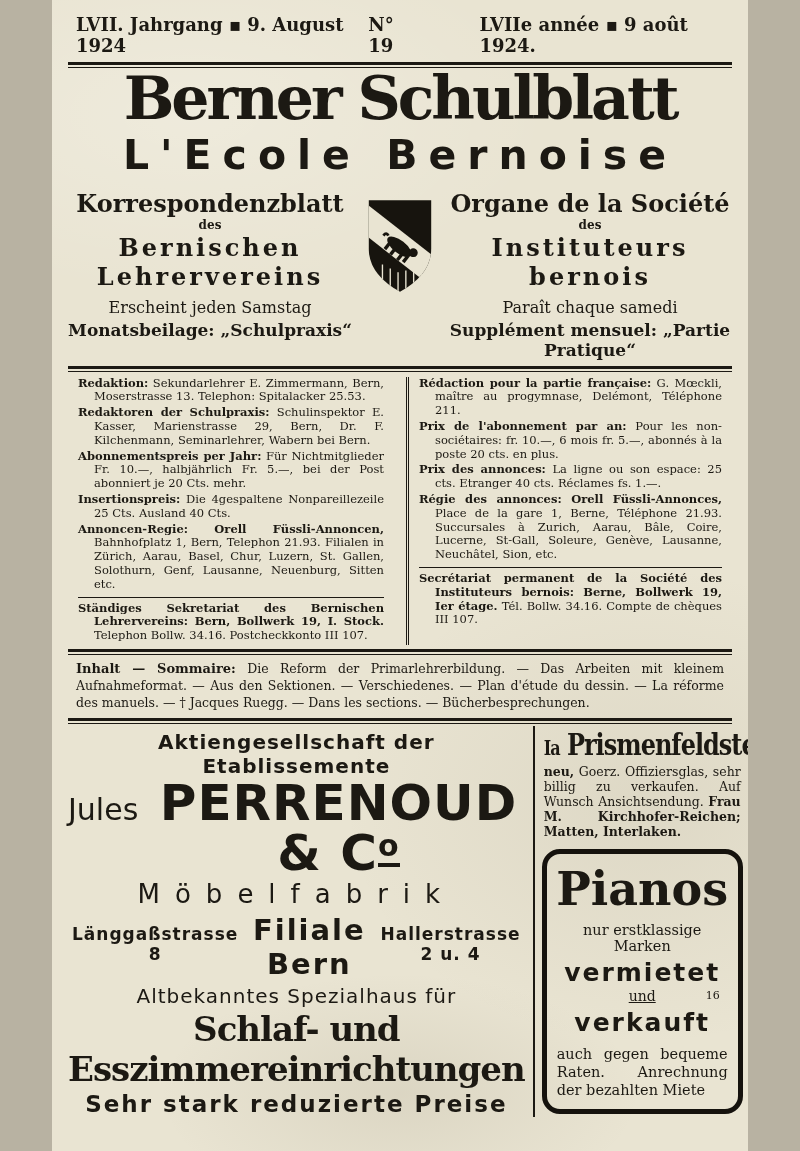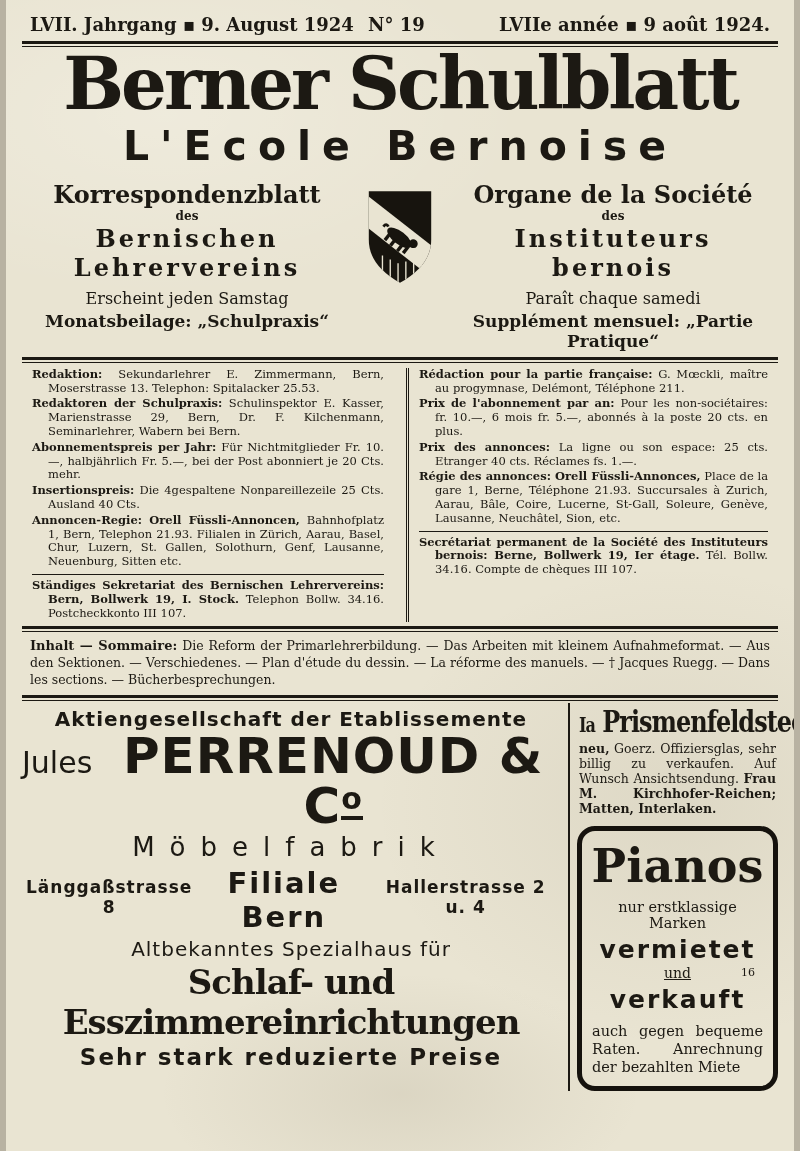--- a/index.html
+++ b/index.html
@@ -1,35 +1,35 @@
 <!DOCTYPE html>
 <html><head>
 <meta charset="utf-8">
 <style>
   * { margin:0; padding:0; box-sizing:border-box; }
   html,body { background:#b8b2a2; }
   .page {
-    position:relative; width:788px; height:1151px; margin:0 auto;
+    position:relative; width:696px; height:1151px; margin:0 auto;
     background:
       radial-gradient(ellipse 600px 300px at 20% 10%, rgba(255,255,250,.25), transparent 60%),
       radial-gradient(ellipse 500px 400px at 85% 70%, rgba(120,110,85,.10), transparent 60%),
       radial-gradient(ellipse 400px 200px at 50% 95%, rgba(120,110,85,.12), transparent 60%),
       #e9e4d2;
     color:#1c1913; font-family:"DejaVu Serif", serif; overflow:hidden;
     padding:10px 16px 0 16px;
   }
   .rule-double { border-top:3px solid #1c1913; border-bottom:1px solid #1c1913; height:6px; }
 
   
   .hdr { display:flex; justify-content:space-between; align-items:baseline;
          font-weight:bold; font-size:18px; padding:4px 8px 6px 8px; }
   .hdr .mid { padding-right:60px; }
 
   
-  .title { text-align:center; font-size:72px; font-weight:bold; letter-spacing:-3px;
+  .title { text-align:center; font-size:60px; font-weight:bold; letter-spacing:-3px;
            line-height:1.02; font-family:"DejaVu Serif", serif; }
   .subtitle { text-align:center; font-size:41px; font-weight:bold; letter-spacing:11px;
               font-family:"DejaVu Sans", sans-serif; margin-top:2px; }
   .mast { display:grid; grid-template-columns:1fr 96px 1fr; align-items:start;
           margin-top:10px; margin-bottom:6px; min-height:126px; }
   .mast .col { text-align:center; }
   .m-l1 { font-size:24px; font-weight:bold; }
   .m-des { font-size:12px; font-weight:bold; line-height:1.2; }
   .m-l3 { font-size:24px; font-weight:bold; letter-spacing:3px; }
   .m-l4 { font-size:16px; margin-top:7px; }

